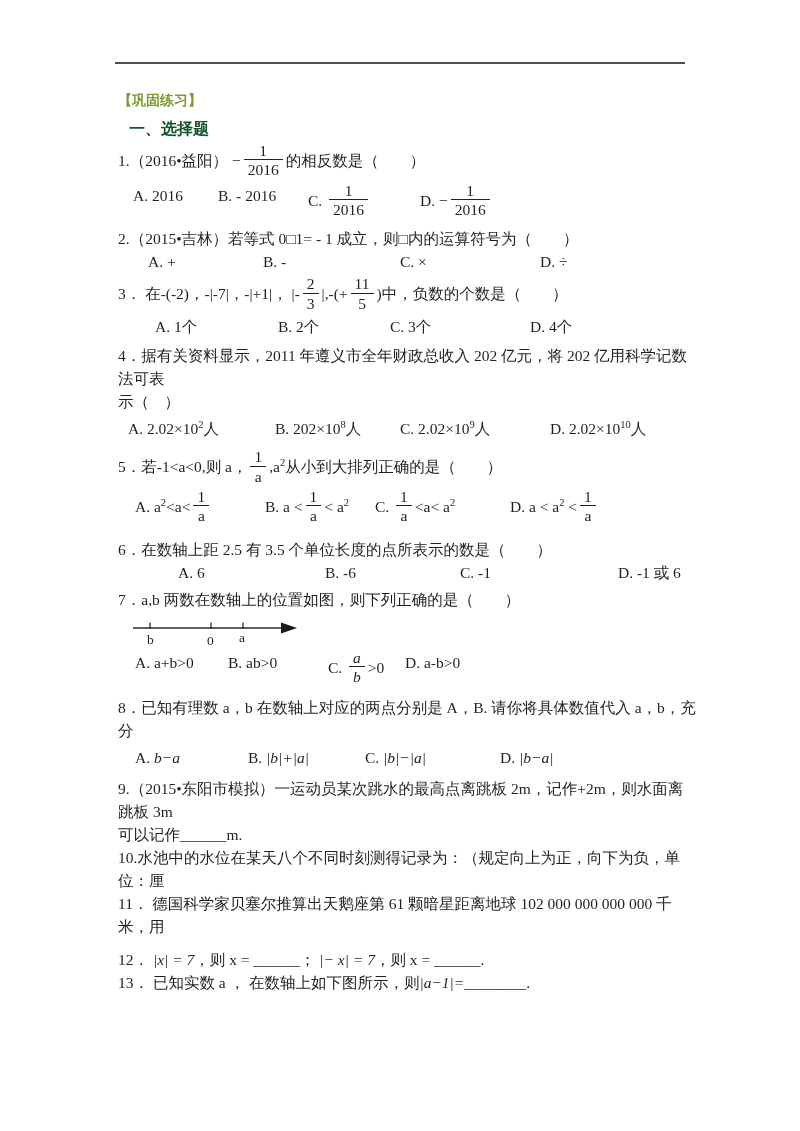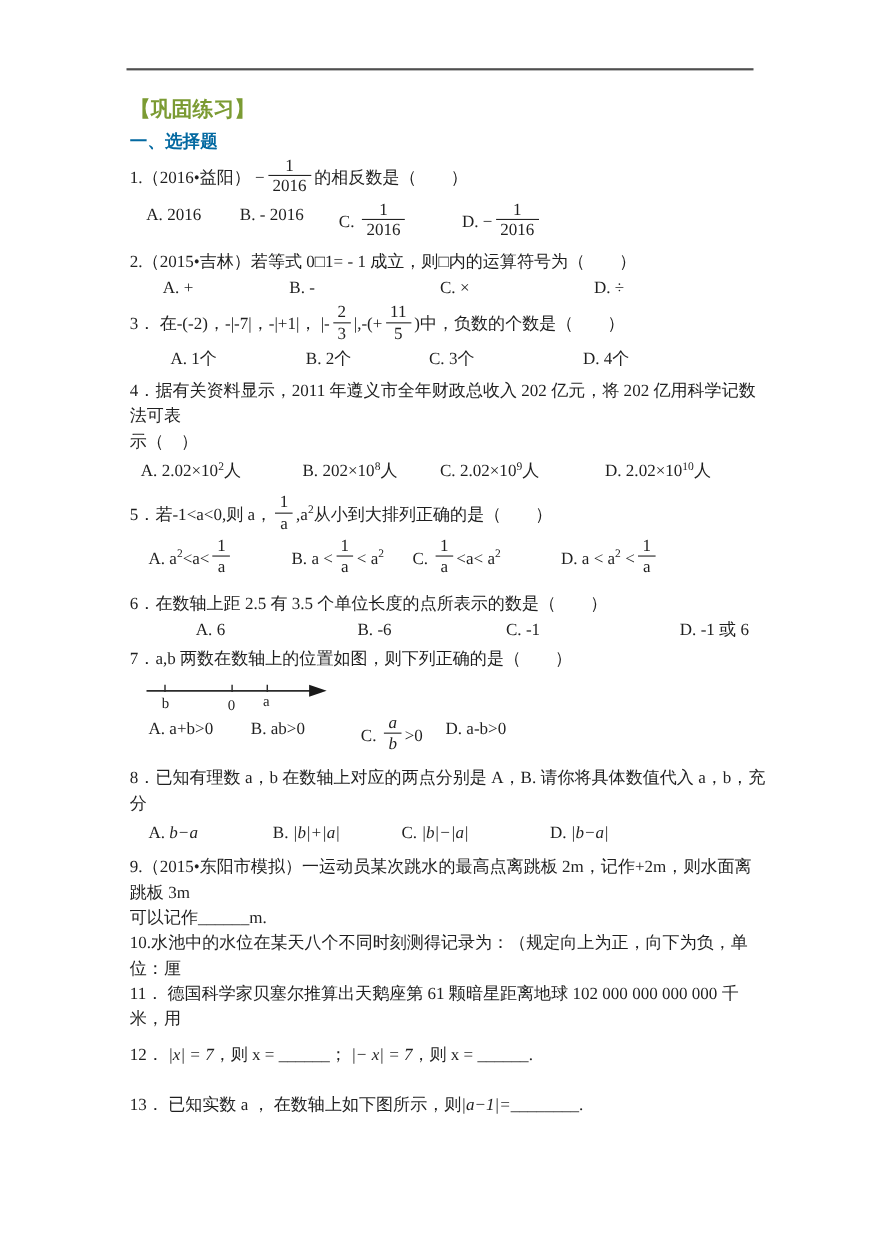--- a/index.html
+++ b/index.html
@@ -1,26 +1,26 @@
 <!DOCTYPE html>
 <html><head>
 <meta charset="utf-8">
 <style>
   html,body{margin:0;padding:0;background:#ffffff;}
   .page{position:relative;width:800px;height:1131px;background:#fff;overflow:hidden;
         font-family:"Liberation Serif","DejaVu Serif",serif;font-size:15.5px;color:#1f1f1f;}
   .toprule{position:absolute;left:115px;top:62px;width:570px;height:0;border-top:2px solid #4f4f4f;}
   .content{position:absolute;left:118px;top:88px;width:580px;line-height:23px;}
   .title{font-family:"Liberation Sans","DejaVu Sans",sans-serif;font-weight:bold;
-         font-size:19px;margin:0;line-height:24px;color:#7b9b33;}
+         font-size:14px;margin:0;line-height:24px;color:#7b9b33;}
   .sec{font-family:Liberation Mono, monospace;font-weight:bold;font-size:16px;
-       color:#0369a1;margin:6px 0 2px 0;line-height:24px;}
+       color:#14532d;margin:6px 0 2px 11px;line-height:24px;}
   .stem{margin:0;}
   .mt2{margin-top:2px;} .mt4{margin-top:0;} .mt6{margin-top:6px;} .mt8{margin-top:8px;}
-  .mt10{margin-top:10px;} .mt22{margin-top:22px;}
+  .mt10{margin-top:10px;} .mt22{}
   .frac{display:inline-block;vertical-align:middle;text-align:center;line-height:1.12;
         margin:0 3px;position:relative;top:-2px;}
   .fn{display:block;padding:0 4px;}
   .fd{display:block;border-top:1.3px solid #222;padding:1px 4px;}
   sup{font-size:10.5px;line-height:0;}
   .mi{font-style:italic;}
   .opts{display:grid;line-height:23px;}
   .o1{grid-template-columns:85px 90px 112px auto;padding-left:15px;margin:2px 0 6px;}
   .o2{grid-template-columns:115px 137px 140px auto;padding-left:30px;margin:0 0 4px;}
   .o3{grid-template-columns:123px 112px 140px auto;padding-left:37px;margin:0 0 6px;}

